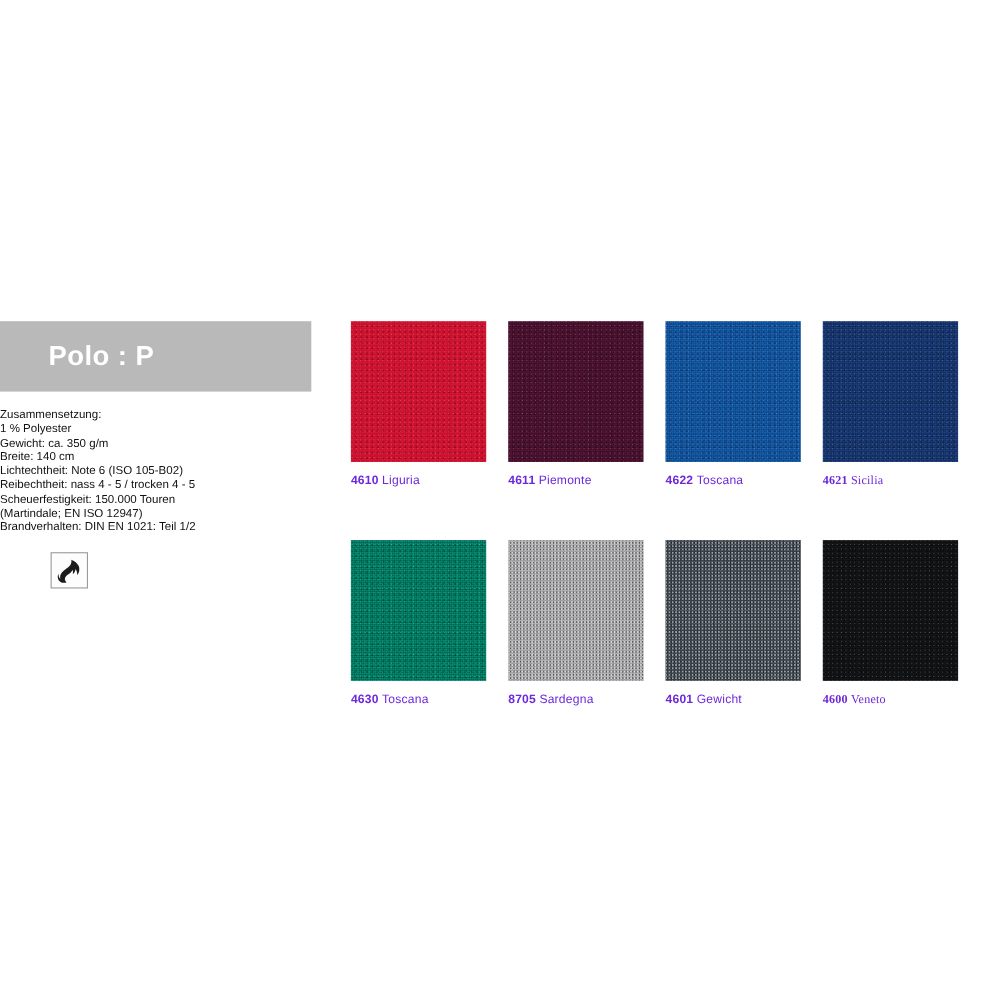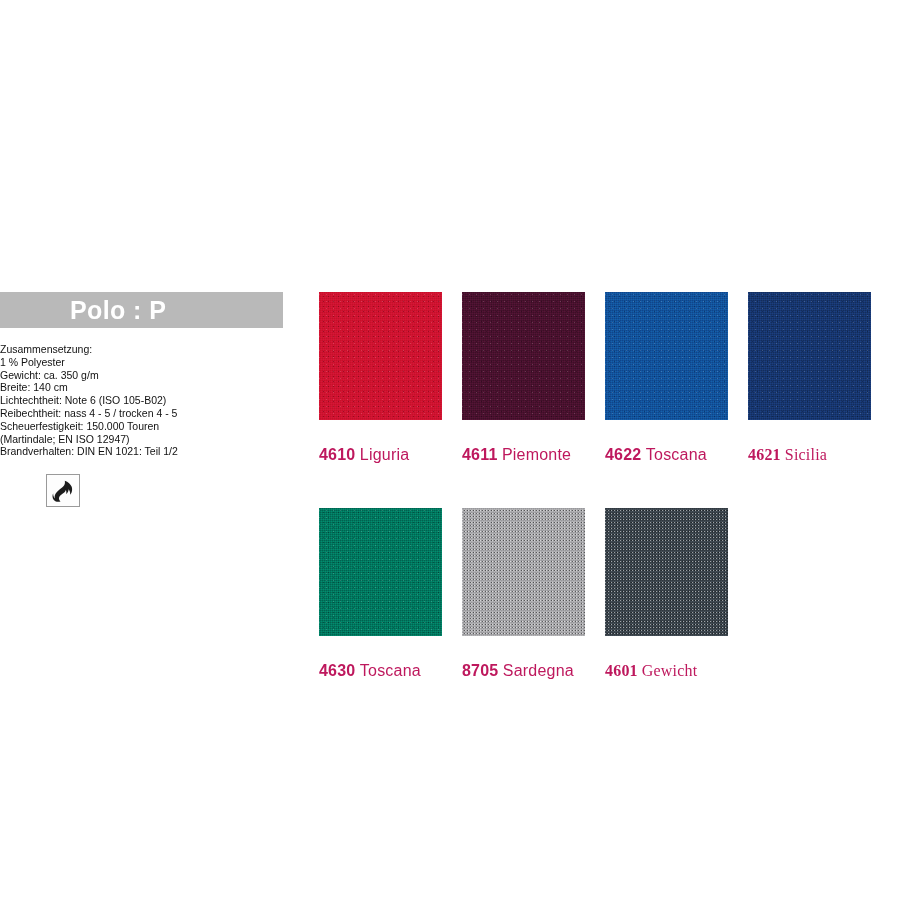--- a/index.html
+++ b/index.html
@@ -28,26 +28,26 @@
   
   .info-col {
     position: absolute;
     left: 0;
     top: 292px;
     width: 283px;
   }
 
   .title-banner {
     width: 283px;
-    height: 36px;
+    height: 64px;
     background: #b9b9b9;
     display: flex;
     align-items: center;
     box-sizing: border-box;
-    padding-left: 70px;
+    padding-left: 44px;
   }
   .title-banner .title-text {
     color: #ffffff;
     font-size: 25px;
     font-weight: bold;
     letter-spacing: 0.4px;
     line-height: 1;
   }
 
   .spec-block {
@@ -122,25 +122,25 @@
     background-size: 4px 4px, 5px 5px, 7px 7px;
     background-position: 0 0, 2px 3px, 1px 4px;
     opacity: .55;
   }
   .swatch-chip.speckled::after {
     background-size: 3px 3px, 3px 3px, 4px 4px;
     opacity: .95;
   }
 
   .swatch-label {
-    margin-top: 27px;
-    font-size: 16px;
+    margin-top: 10px;
+    font-size: 11px;
     line-height: 15px;
     white-space: nowrap;
-    color: #be185d;
+    color: #6d28d9;
   }
   .swatch-code {
     font-weight: bold;
     letter-spacing: .2px;
   }
   .swatch-name {
     font-weight: normal;
     letter-spacing: .2px;
   }
 </style>
@@ -228,16 +228,23 @@
           <span class="swatch-name">Sardegna</span>
         </div>
       </div>
       <div class="swatch-cell">
         <div class="swatch-chip speckled" style="background-color: rgb(59, 68, 76);"></div>
         <div class="swatch-label">
           <span class="swatch-code">4601</span>
           <span class="swatch-name">Gewicht</span>
         </div>
       </div>
+      <div class="swatch-cell">
+        <div class="swatch-chip" style="background-color: rgb(17, 18, 20);"></div>
+        <div class="swatch-label">
+          <span class="swatch-code">4600</span>
+          <span class="swatch-name">Veneto</span>
+        </div>
+      </div>
     </div>
 
   </div>
 </div>
 
 </body></html>

